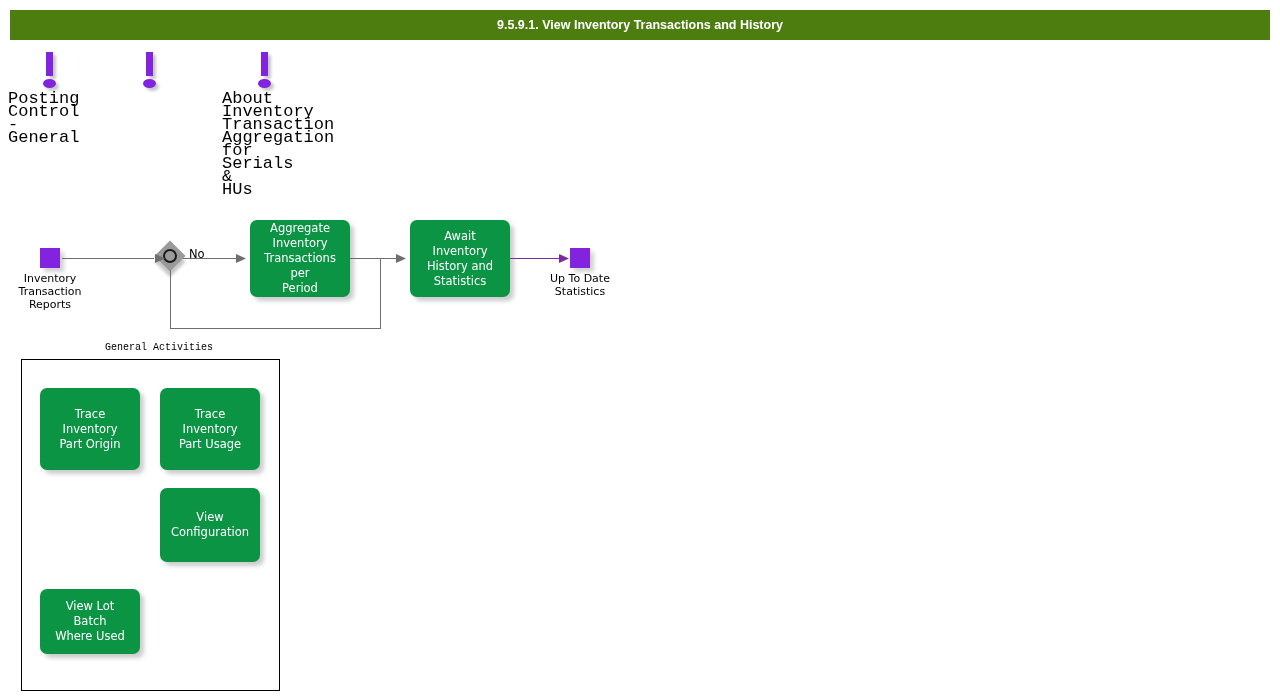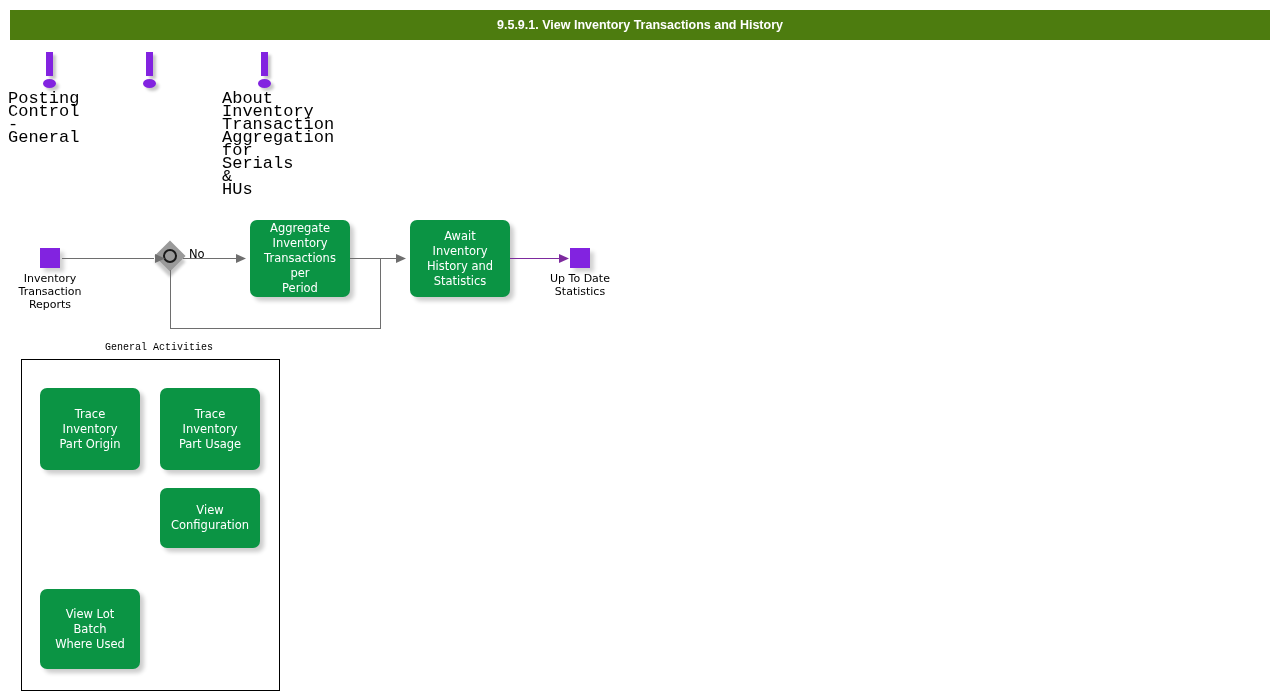--- a/index.html
+++ b/index.html
@@ -237,19 +237,19 @@
   </svg>
 
   <div class="group-title" style="left:105px; top:342px;">General Activities</div>
   <div class="group-box" style="left:21px; top:359px; width:259px; height:332px;"></div>
 
   <div class="greenbox" style="left:40px; top:388px; width:100px; height:82px;">Trace Inventory
 Part Origin</div>
   <div class="greenbox" style="left:160px; top:388px; width:100px; height:82px;">Trace Inventory
 Part Usage</div>
 
-  <div class="greenbox" style="left:160px; top:488px; width:100px; height:60px;">View
+  <div class="greenbox" style="left:160px; top:488px; width:100px; height:74px;">View
 Configuration</div>
 
-  <div class="greenbox" style="left:40px; top:589px; width:100px; height:80px;">View Lot Batch
+  <div class="greenbox" style="left:40px; top:589px; width:100px; height:65px;">View Lot Batch
 Where Used</div>
 
 </div>
 
 </body></html>

